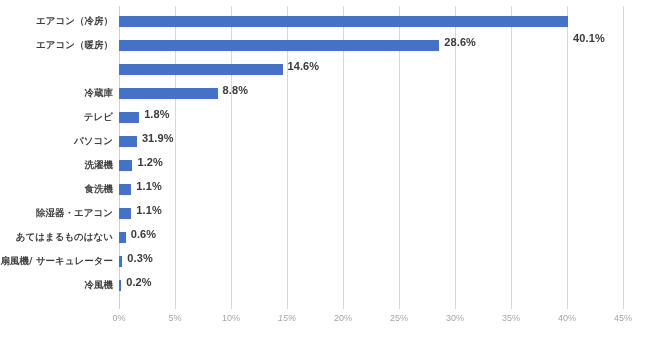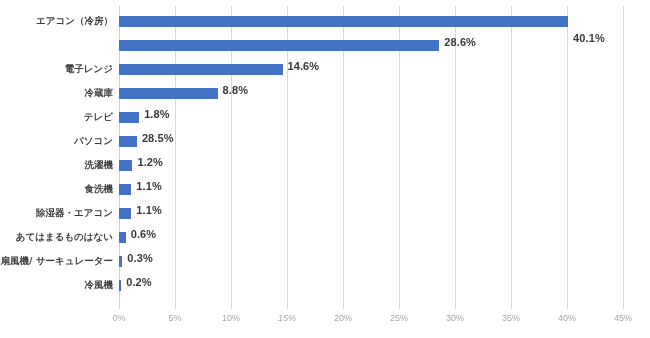--- a/index.html
+++ b/index.html
@@ -105,22 +105,22 @@
 </style>
 </head>
 <body>
 
 <div id="chart-root">
 
   <div id="cat-labels">
       <div class="cat-row" style="top: 3px;">
         <span style="color: rgb(63, 63, 63);">エアコン（冷房）</span>
       </div>
-      <div class="cat-row" style="top: 51px;">
-        <span style="color: rgb(63, 63, 63);">電子レンジ</span>
+      <div class="cat-row" style="top: 27px;">
+        <span style="color: rgb(63, 63, 63);">エアコン（暖房）</span>
       </div>
       <div class="cat-row" style="top: 75px;">
         <span style="color: rgb(63, 63, 63);">冷蔵庫</span>
       </div>
       <div class="cat-row" style="top: 99px;">
         <span style="color: rgb(63, 63, 63);">テレビ</span>
       </div>
       <div class="cat-row" style="top: 123px;">
         <span style="color: rgb(63, 63, 63);">パソコン</span>
       </div>
@@ -173,21 +173,21 @@
         <div class="row" style="top: 75px;">
           <div class="bar" style="width: 98.56px; background: rgb(68, 114, 196);"></div>
           <div class="bar-value" style="left: 103.56px;">8.8%</div>
         </div>
         <div class="row" style="top: 99px;">
           <div class="bar" style="width: 20.16px; background: rgb(68, 114, 196);"></div>
           <div class="bar-value" style="left: 25.16px;">1.8%</div>
         </div>
         <div class="row" style="top: 123px;">
           <div class="bar" style="width: 17.92px; background: rgb(68, 114, 196);"></div>
-          <div class="bar-value" style="left: 22.92px;">28.5%</div>
+          <div class="bar-value" style="left: 22.92px;">31.9%</div>
         </div>
         <div class="row" style="top: 147px;">
           <div class="bar" style="width: 13.44px; background: rgb(68, 114, 196);"></div>
           <div class="bar-value" style="left: 18.44px;">1.2%</div>
         </div>
         <div class="row" style="top: 171px;">
           <div class="bar" style="width: 12.32px; background: rgb(68, 114, 196);"></div>
           <div class="bar-value" style="left: 17.32px;">1.1%</div>
         </div>
         <div class="row" style="top: 195px;">

